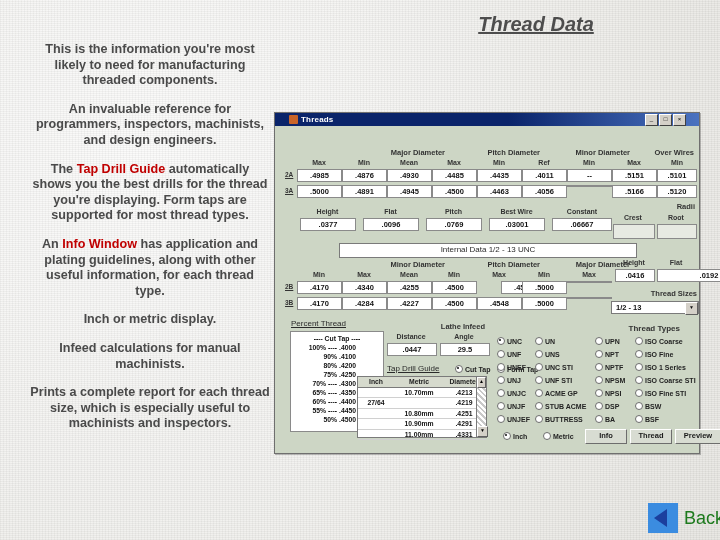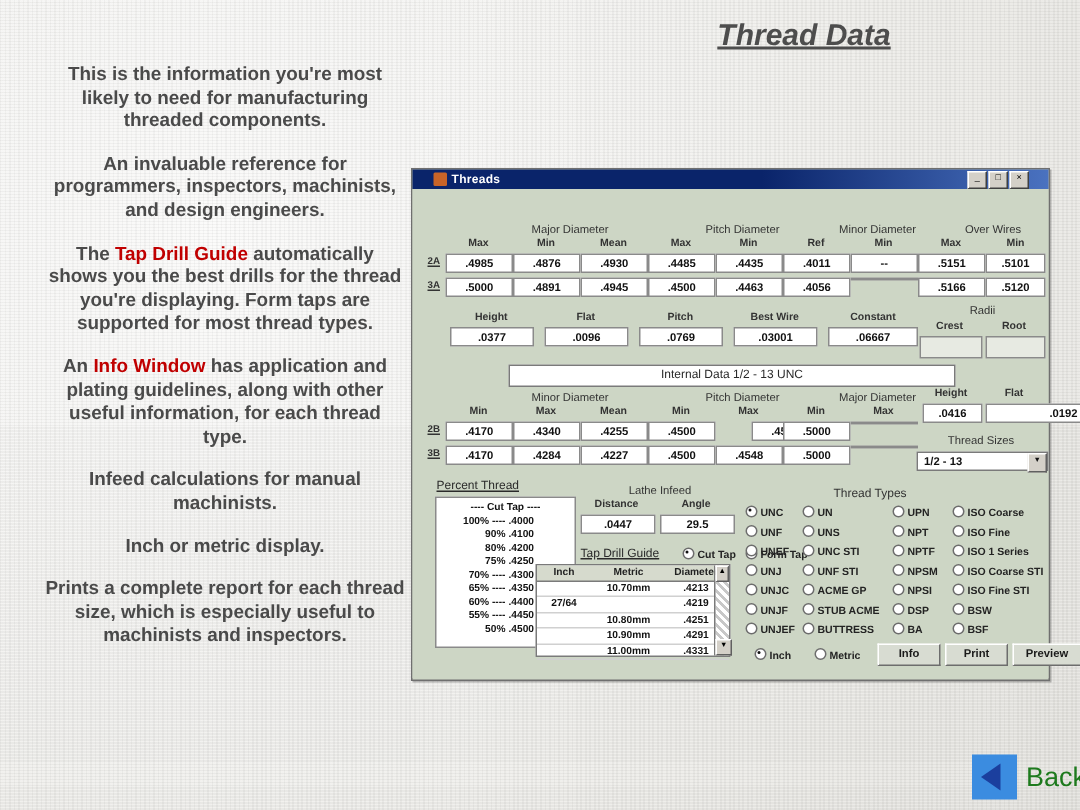--- a/index.html
+++ b/index.html
@@ -48,21 +48,21 @@
     border-color:#fff #404040 #404040 #fff;font-size:6px;line-height:8px;
     text-align:center;color:#000;}
 
   #canvas{position:relative;height:326px;background:#cdd6c5;}
 
   
   .banner{
     position:absolute;height:13px;background:#fff;border:1px solid #7a7a7a;
     font-size:8px;line-height:12px;text-align:center;color:#2a2a2a;
   }
-  .grp{position:absolute;font-size:7.5px;color:#333;text-align:center;font-weight:normal;}
+  .grp{position:absolute;font-size:7.5px;color:#333;text-align:right;font-weight:bold;}
   .hdr{position:absolute;font-size:7px;color:#333;text-align:center;font-weight:bold;}
   .fld{
     position:absolute;background:#fff;border:1px solid #8a8a8a;
     font-size:7.5px;line-height:11px;text-align:center;color:#111;font-weight:bold;
   }
   .fld.empty{background:#e7eae2;}
   .rowlab{position:absolute;font-size:6.5px;font-weight:bold;color:#333;
     text-decoration:underline;}
   .sect{position:absolute;font-size:8px;font-weight:normal;color:#2a2a2a;
     text-decoration:underline;text-align:center;}
@@ -119,22 +119,22 @@
 
 <div id="title">
   <span class="tl">Thread Data</span><br>
 </div>
 
 <div id="copy">
   <p>This is the information you're most likely to need for manufacturing threaded components.</p>
   <p>An invaluable reference for programmers, inspectors, machinists, and design engineers.</p>
   <p><span>The </span><span class="hl">Tap Drill Guide</span><span> automatically shows you the best drills for the thread you're displaying.  Form taps are supported for most thread types.</span></p>
   <p><span>An </span><span class="hl">Info Window</span><span> has application and plating guidelines, along with other useful information, for each thread type.</span></p>
+  <p>Inch or metric display.</p>
   <p>Infeed calculations for manual machinists.</p>
-  <p>Inch or metric display.</p>
   <p>Prints a complete report for each thread size, which is especially useful to machinists and inspectors.</p>
 </div>
 
 <div id="app">
   <div id="titlebar">
     <span id="appicon"></span>
     <span id="apptitle">Threads</span>
     <span id="winbtns">
       <span class="wb">_</span>
       <span class="wb">□</span>
@@ -362,21 +362,21 @@
     <div class="rad" style="left:360px;top:224px;"><i></i><span>ISO Fine</span></div>
     <div class="rad" style="left:360px;top:237px;"><i></i><span>ISO 1 Series</span></div>
     <div class="rad" style="left:360px;top:250px;"><i></i><span>ISO Coarse STI</span></div>
     <div class="rad" style="left:360px;top:263px;"><i></i><span>ISO Fine STI</span></div>
     <div class="rad" style="left:360px;top:276px;"><i></i><span>BSW</span></div>
     <div class="rad" style="left:360px;top:289px;"><i></i><span>BSF</span></div>
 
     <div class="rad on" style="left:228px;top:306px;"><i></i><span>Inch</span></div>
     <div class="rad" style="left:268px;top:306px;"><i></i><span>Metric</span></div>
     <div class="btn" style="left:310px;top:303px;width:40px;height:13px;">Info</div>
-    <div class="btn" style="left:355px;top:303px;width:40px;height:13px;">Print</div>
+    <div class="btn" style="left:355px;top:303px;width:40px;height:13px;">Thread</div>
     <div class="btn" style="left:400px;top:303px;width:44px;height:13px;">Preview</div>
 
   </div>
 </div>
 
 <div id="back">
   <div id="backsq"></div>
   <div id="backtxt">Back</div>
 </div>
 

